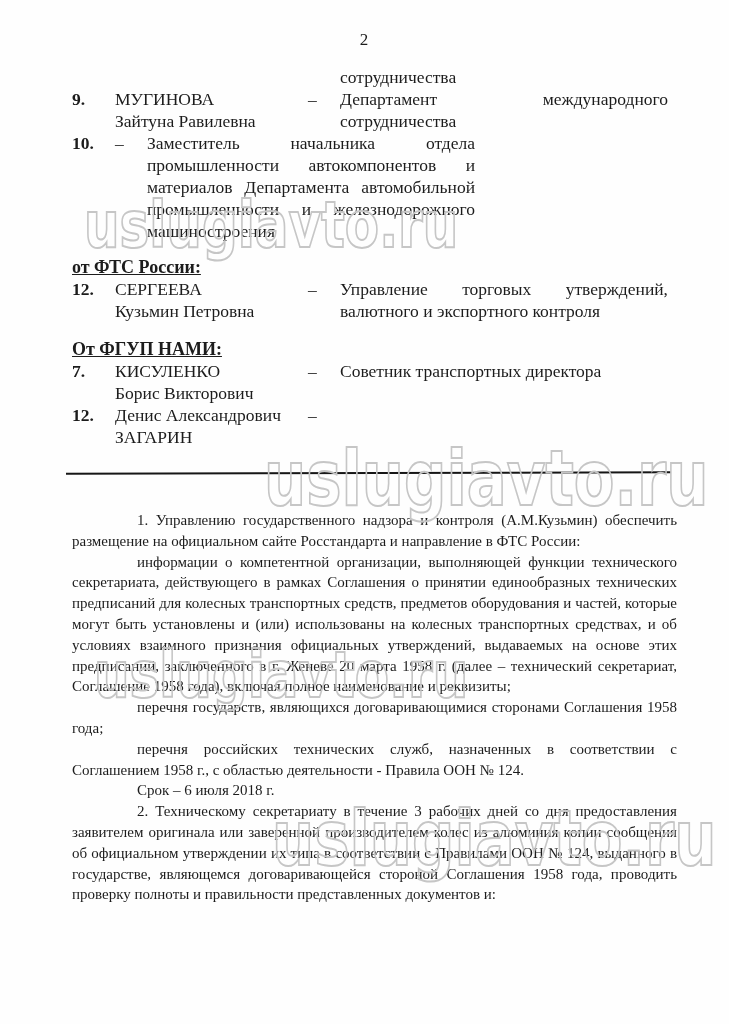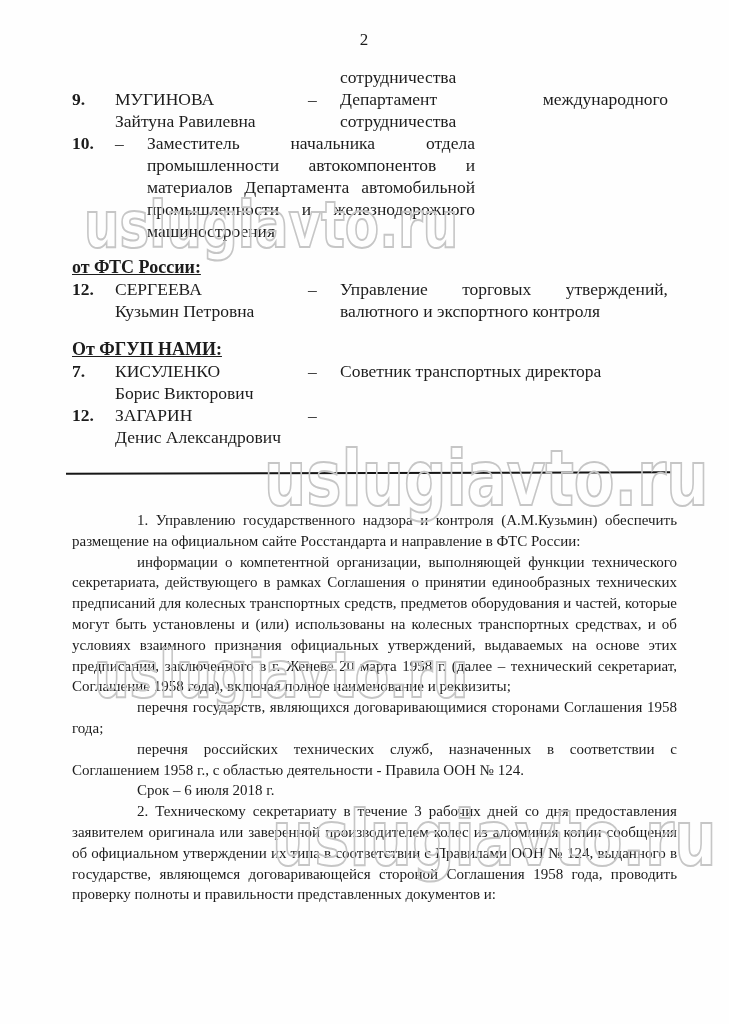--- a/index.html
+++ b/index.html
@@ -124,22 +124,22 @@
         <div>КИСУЛЕНКО</div>
         <div>Борис Викторович</div>
       </div>
       <div class="col-dash">–</div>
       <div class="col-desc">Советник транспортных директора</div>
     </div>
 
     <div class="roster-row">
       <div class="col-num">12.</div>
       <div class="col-name">
+        <div>Денис Александрович</div>
         <div>ЗАГАРИН</div>
-        <div>Денис Александрович</div>
       </div>
       <div class="col-dash">–</div>
     </div>
 
   </div>
 
   <div class="divider"></div>
 
   <div class="body-text">
     <p>1. Управлению государственного надзора и контроля (А.М.Кузьмин) обеспечить размещение на официальном сайте Росстандарта и направление в ФТС России:</p>

